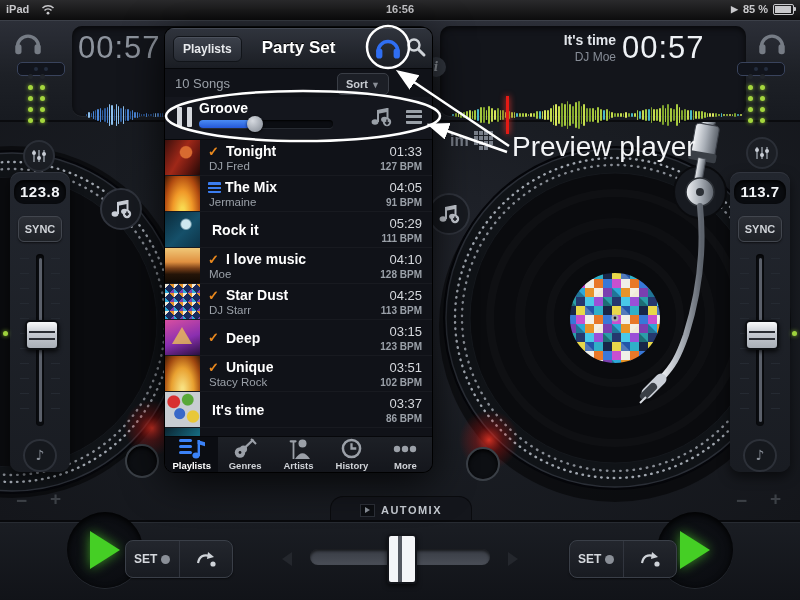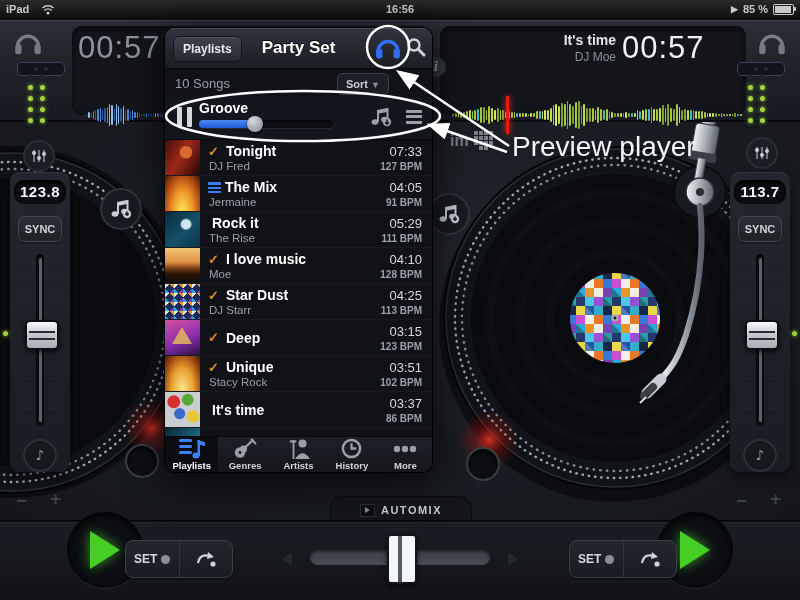--- a/index.html
+++ b/index.html
@@ -671,21 +671,21 @@
   <div class="song-row">
     <div class="art art-0"></div>
     <div class="song-main">
       <div class="song-line1">
         <span class="status-icon check">✓</span>
         <span class="song-title">Tonight</span>
       </div>
       <div class="song-artist">DJ Fred</div>
     </div>
     <div class="song-meta">
-      <div class="song-duration">07:33</div>
+      <div class="song-duration">01:33</div>
       <div class="song-bpm">127 BPM</div>
     </div>
   </div>
 
   <div class="song-row">
     <div class="art art-1"></div>
     <div class="song-main">
       <div class="song-line1">
         <span class="status-icon queue"></span>
         <span class="song-title">The Mix</span>
@@ -698,21 +698,20 @@
     </div>
   </div>
 
   <div class="song-row">
     <div class="art art-2"></div>
     <div class="song-main">
       <div class="song-line1">
         <span class="status-icon none"></span>
         <span class="song-title">Rock it</span>
       </div>
-      <div class="song-artist">The Rise</div>
     </div>
     <div class="song-meta">
       <div class="song-duration">05:29</div>
       <div class="song-bpm">111 BPM</div>
     </div>
   </div>
 
   <div class="song-row">
     <div class="art art-3"></div>
     <div class="song-main">

